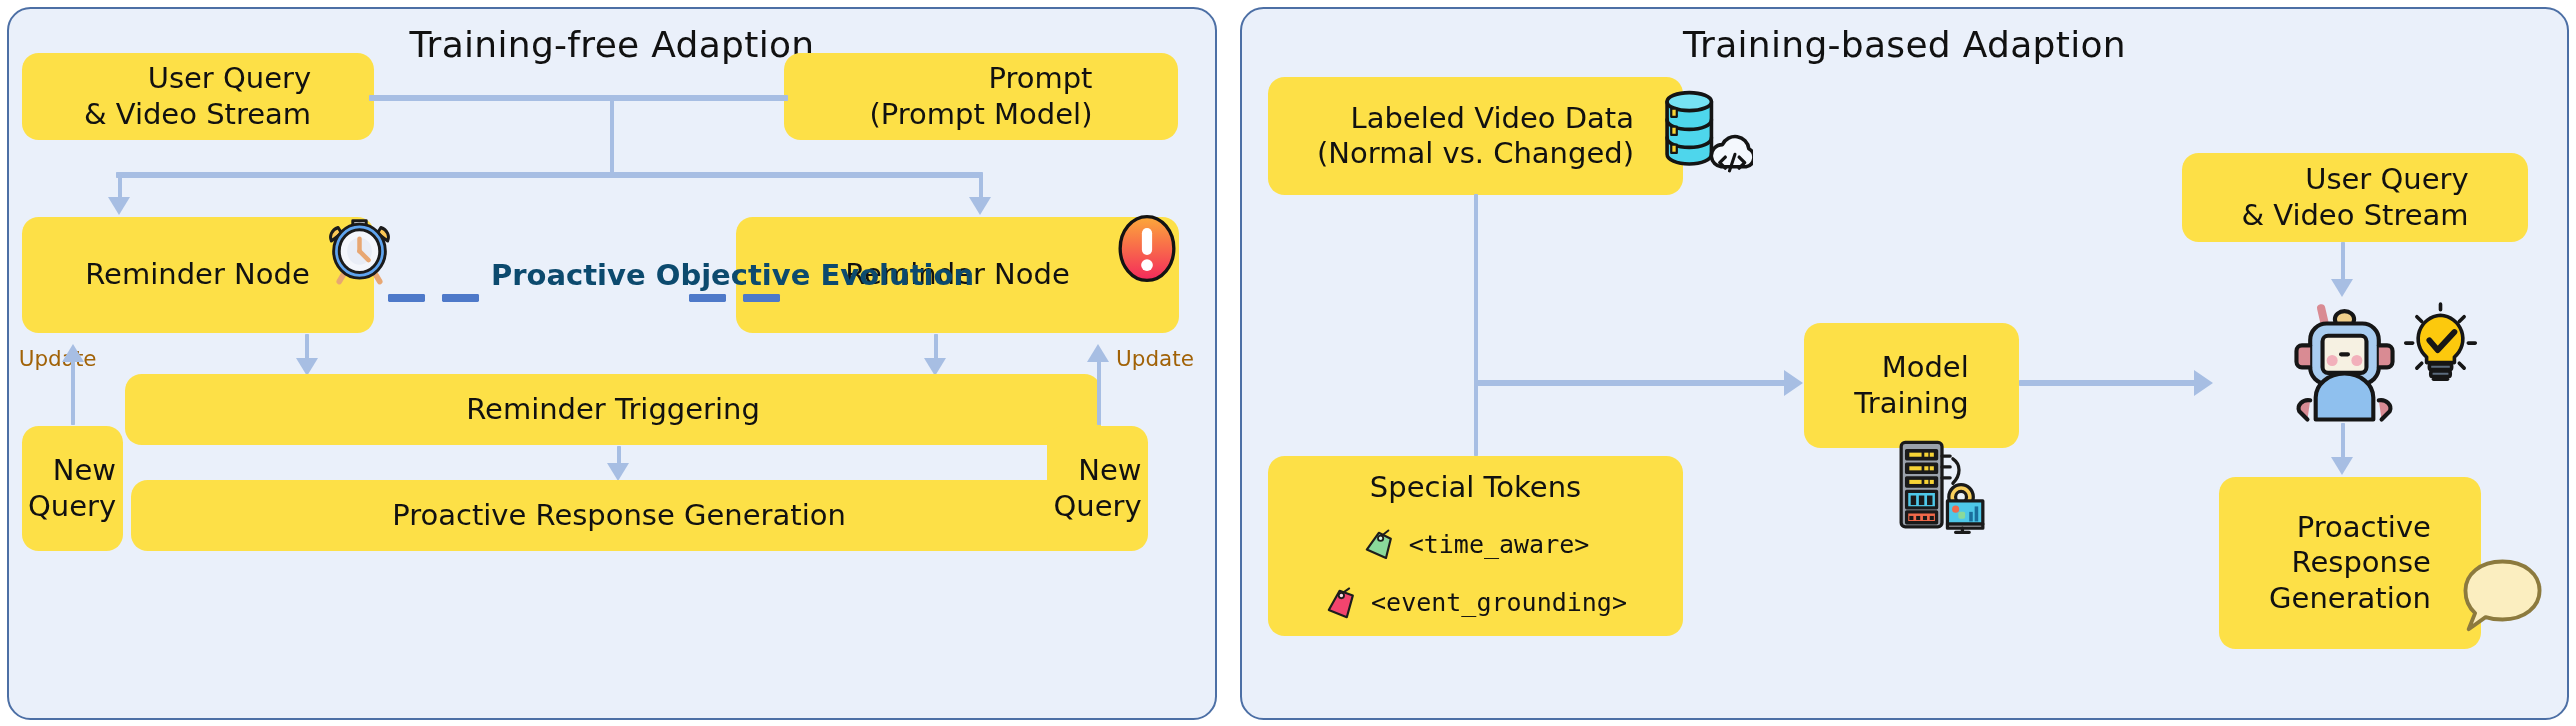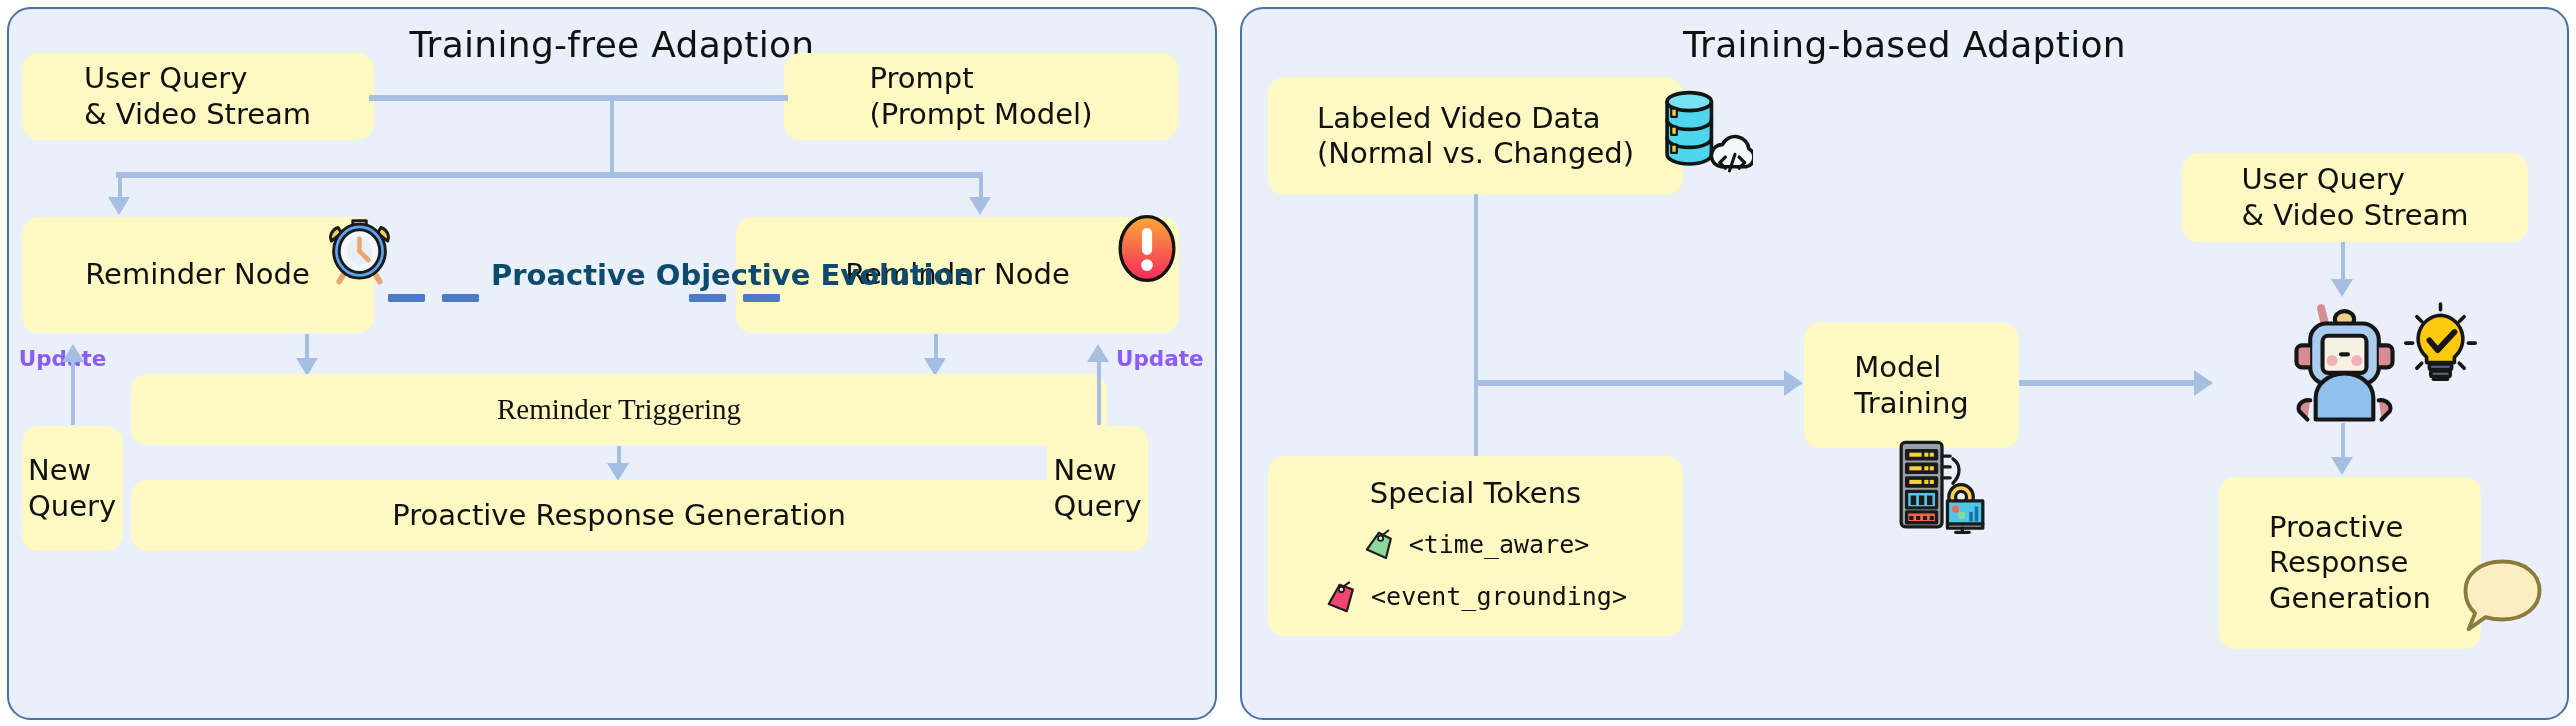--- a/index.html
+++ b/index.html
@@ -30,27 +30,27 @@
     font-size:36px;
     letter-spacing:0.3px;
     color:#111;
     font-family:"DejaVu Sans", sans-serif;
     font-weight:400;
   }
 
   
   .node{
     position:absolute;
-    background:#fef9c3;
+    background:#fde047;
     border-radius:16.6px;
     box-sizing:border-box;
     display:flex;
     align-items:center;
     justify-content:center;
-    text-align:left;
+    text-align:right;
     color:#111;
     font-size:29px;
     line-height:1.22;
     padding:2.8px 7px;
   }
   .node span{display:block;}
 
   
   .hline{position:absolute;background:#a7bee3;height:6.2px;border-radius:0.7px;}
   .vline{position:absolute;background:#a7bee3;width:6.2px;border-radius:0.7px;}
@@ -74,22 +74,22 @@
     border-bottom:13px solid transparent;
     border-left:19.4px solid #a7bee3;
   }
 
   
   .dash-seg{position:absolute;background:#4e79c9;height:7.6px;border-radius:1.4px;}
 
   .edge-label{
     position:absolute;
     font-size:21.5px;
-    font-weight:700;
-    color:#8b5cf6;
+    font-weight:400;
+    color:#a16207;
     white-space:nowrap;
   }
 
   .mid-label{
     position:absolute;
     font-size:29px;
     line-height:1.18;
     text-align:center;
     color:#0c4a6e;
     font-weight:700;
@@ -99,21 +99,21 @@
   
   .icon{position:absolute;display:block;}
 
   .token-line{
     display:flex;align-items:center;justify-content:center;gap:11px;
     font-size:28px;white-space:nowrap;
   }
   .token-mono{font-family:"DejaVu Sans Mono", monospace;font-size:25px;}
   .tokens-box{
     flex-direction:column;
-    gap:16px;
+    gap:22px;
   }
 </style>
 </head>
 <body>
 
 <div id="stage">
 
   <div class="panel" id="panel-left">
 
     <div class="panel-title">Training-free Adaption</div>
@@ -193,21 +193,21 @@
       <span>Objective</span>
       <span>Evolution</span>
     </div>
 
     <div class="vline thin" style="left:296px;top:325px;height:28px;"></div>
     <div class="arrow-down" style="left:287px;top:349px;"></div>
 
     <div class="vline thin" style="left:925px;top:325px;height:28px;"></div>
     <div class="arrow-down" style="left:915px;top:349px;"></div>
 
-    <div class="node" style="left:122px;top:365px;width:976px;height:71px;font-family:Liberation Serif, serif;">
+    <div class="node" style="left:116px;top:365px;width:976px;height:71px;">
       <div>
         <span>Reminder Triggering</span>
       </div>
     </div>
 
     <div class="vline thin" style="left:608px;top:437px;height:21px;"></div>
     <div class="arrow-down" style="left:598px;top:454px;"></div>
 
     <div class="node" style="left:122px;top:471px;width:976px;height:71px;">
       <div>

